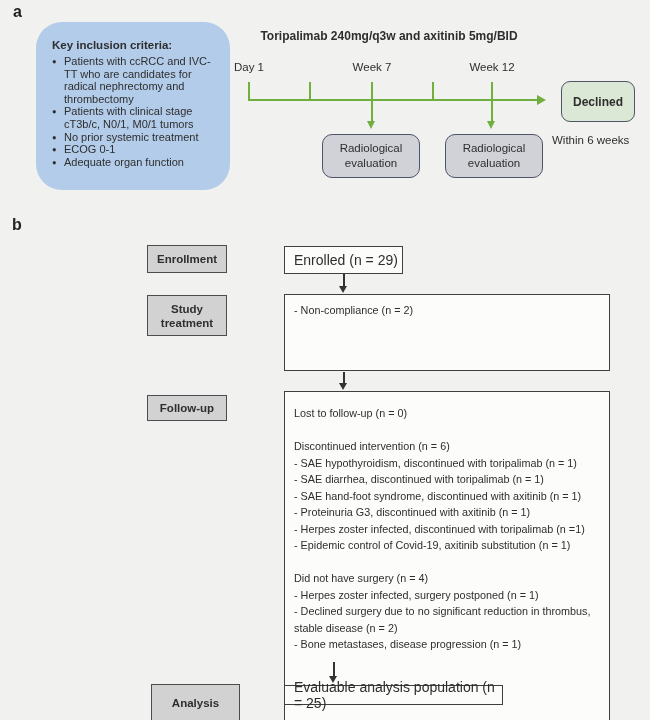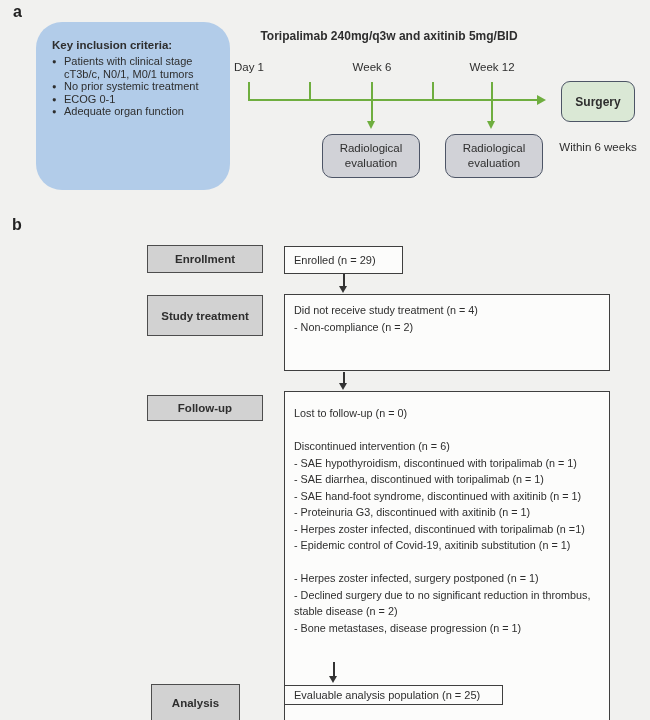--- a/index.html
+++ b/index.html
@@ -42,109 +42,110 @@
     background:#d1d2d7;border:1.5px solid #4d5566;border-radius:10px;
     display:flex;align-items:center;justify-content:center;text-align:center;
     font-size:11.5px;line-height:15px;padding:16px 10px;
   }
   .surgery-box{
     left:561px;top:81px;width:74px;height:41px;box-sizing:border-box;
     background:#dae8d5;border:1.5px solid #4d5566;border-radius:9px;
     display:flex;align-items:center;justify-content:center;
     font-size:12px;font-weight:bold;
   }
-  .surgery-note{left:552px;top:141px;width:92px;text-align:center;font-size:11.5px;}
+  .surgery-note{left:552px;top:134px;width:92px;font-size:11.5px;}
 
   
   .stage-box{
-    left:147px;width:116px;box-sizing:border-box;
+    left:147px;width:80px;box-sizing:border-box;
     background:#d2d2d2;border:1.5px solid #4d4d4d;
     display:flex;align-items:center;justify-content:center;text-align:center;
     font-size:11.5px;font-weight:bold;line-height:14px;padding:0 10px;
   }
   .white-box{
     background:#fcfcfb;border:1.5px solid #3f3f3f;box-sizing:border-box;
   }
-  .one-line-box{display:flex;align-items:center;padding-left:9px;font-size:11px;}
+  .one-line-box{display:flex;align-items:center;padding-left:9px;font-size:14px;}
   .box-line{height:16.5px;line-height:16.5px;font-size:10.8px;white-space:nowrap;}
   .stem{width:2px;background:#333;}
   .down-head-black{
     width:0;height:0;
     border-top:7px solid #333;border-left:4.5px solid transparent;border-right:4.5px solid transparent;
   }
 </style>
 </head>
 <body>
 
 <div class="abs panel-label" style="left:13px;top:3px">a</div>
 
 <div class="abs blue-box">
   <div class="inc-title">Key inclusion criteria:</div>
+  <div class="inc-item">Patients with ccRCC and IVC-TT who are candidates for radical nephrectomy and thrombectomy</div>
   <div class="inc-item">Patients with clinical stage cT3b/c, N0/1, M0/1 tumors</div>
   <div class="inc-item">No prior systemic treatment</div>
   <div class="inc-item">ECOG 0-1</div>
   <div class="inc-item">Adequate organ function</div>
 </div>
 
 <div class="abs regimen-title">Toripalimab 240mg/q3w and axitinib 5mg/BID</div>
 
 <div class="abs tl-label" style="left:249px">Day 1</div>
-<div class="abs tl-label" style="left:372px">Week 6</div>
+<div class="abs tl-label" style="left:372px">Week 7</div>
 <div class="abs tl-label" style="left:492px">Week 12</div>
 
 <div class="abs tl-line"></div>
 <div class="abs tl-head-right"></div>
 <div class="abs tick" style="left:248px"></div>
 <div class="abs tick" style="left:309px"></div>
 <div class="abs tick" style="left:371px"></div>
 <div class="abs tick" style="left:432px"></div>
 <div class="abs tick" style="left:491px"></div>
 
 <div class="abs down-stem" style="left:371px"></div>
 <div class="abs down-head-green" style="left:367px"></div>
 <div class="abs down-stem" style="left:491px"></div>
 <div class="abs down-head-green" style="left:487px"></div>
 
 <div class="abs eval-box" style="left:322px">Radiological evaluation</div>
 <div class="abs eval-box" style="left:445px">Radiological evaluation</div>
 
-<div class="abs surgery-box">Surgery</div>
+<div class="abs surgery-box">Declined</div>
 <div class="abs surgery-note">Within 6 weeks</div>
 
 <div class="abs panel-label" style="left:12px;top:216px">b</div>
 
 <div class="abs stage-box" style="top:245px;height:28px">Enrollment</div>
 <div class="abs stage-box" style="top:295px;height:41px">Study treatment</div>
 <div class="abs stage-box" style="top:395px;height:26px">Follow-up</div>
 <div class="abs stage-box" style="left:151px;top:684px;height:38px;width:89px">Analysis</div>
 
 <div class="abs white-box one-line-box" style="left:284px;top:246px;width:119px;height:28px">Enrolled (n = 29)</div>
 
 <div class="abs stem" style="left:343px;top:274px;height:13px"></div>
 <div class="abs down-head-black" style="left:339px;top:286px"></div>
 
 <div class="abs white-box" style="left:284px;top:294px;width:326px;height:77px;padding:7px 0 0 9px">
-  <div class="box-line">Did not receive study treatment (n = 4)</div>
   <div class="box-line">- Non-compliance (n = 2)</div>
 </div>
 
 <div class="abs stem" style="left:343px;top:372px;height:12px"></div>
 <div class="abs down-head-black" style="left:339px;top:383px"></div>
 
 <div class="abs white-box" style="left:284px;top:391px;width:326px;height:344px;padding:13px 9px 0 9px">
   <div class="box-line">Lost to follow-up (n = 0)</div>
   <div class="box-line"></div>
   <div class="box-line">Discontinued intervention (n = 6)</div>
   <div class="box-line">- SAE hypothyroidism, discontinued with toripalimab (n = 1)</div>
   <div class="box-line">- SAE diarrhea, discontinued with toripalimab (n = 1)</div>
   <div class="box-line">- SAE hand-foot syndrome, discontinued with axitinib (n = 1)</div>
   <div class="box-line">- Proteinuria G3, discontinued with axitinib (n = 1)</div>
   <div class="box-line">- Herpes zoster infected, discontinued with toripalimab (n =1)</div>
   <div class="box-line">- Epidemic control of Covid-19, axitinib substitution (n = 1)</div>
   <div class="box-line"></div>
+  <div class="box-line">Did not have surgery (n = 4)</div>
   <div class="box-line">- Herpes zoster infected, surgery postponed (n = 1)</div>
   <div class="box-line">- Declined surgery due to no significant reduction in thrombus,</div>
   <div class="box-line">stable disease (n = 2)</div>
   <div class="box-line">- Bone metastases, disease progression (n = 1)</div>
 </div>
 
 <div class="abs stem" style="left:333px;top:662px;height:15px"></div>
 <div class="abs down-head-black" style="left:329px;top:676px"></div>
 
 <div class="abs white-box one-line-box" style="left:284px;top:685px;width:219px;height:20px">Evaluable analysis population (n = 25)</div>

